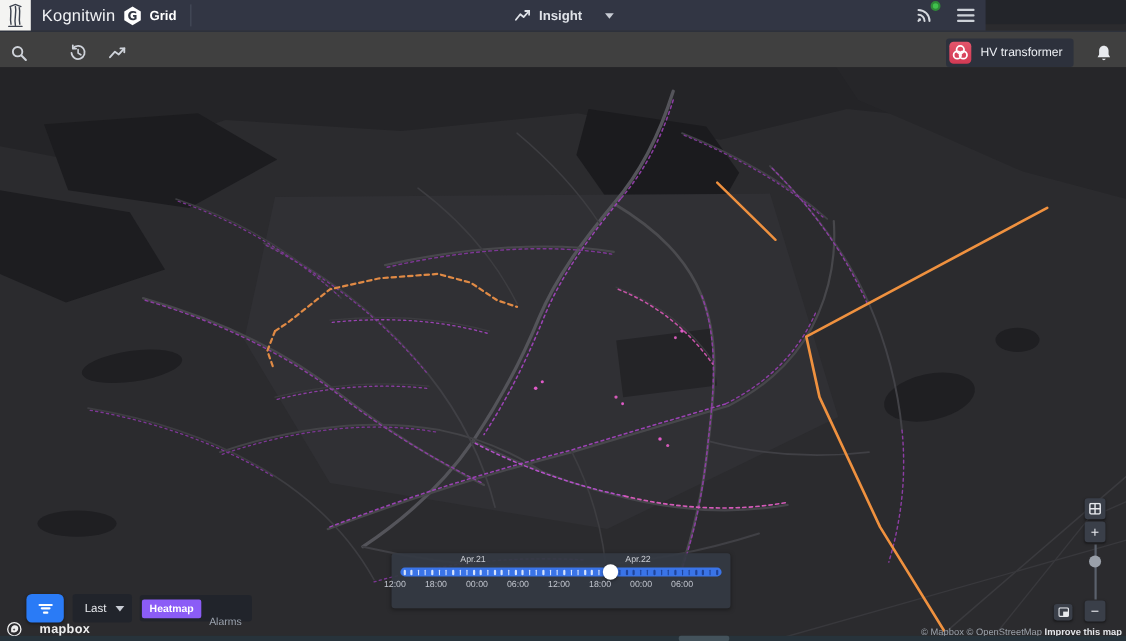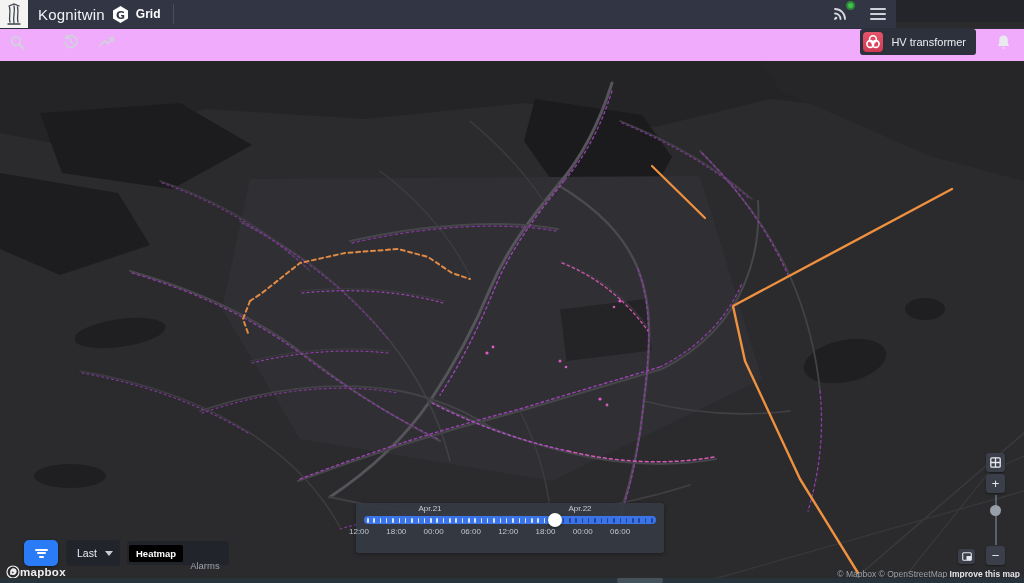--- a/index.html
+++ b/index.html
@@ -25,22 +25,22 @@
   #hdr-right { position:absolute; right:10px; top:0; height:28px;
     display:flex; align-items:center; gap:18px; }
   #signal-wrap { position:relative; width:20px; height:20px; cursor:pointer; }
   #signal-badge { position:absolute; right:-3px; top:-3px; width:9px; height:9px;
     border-radius:50%; background:#41c14d; border:2px solid #2f8a38; }
   .hamburger { display:flex; flex-direction:column; gap:3px; cursor:pointer; }
   .hamburger span { width:16px; height:2px; background:#cdd1d8; border-radius:1px; }
 
   
   #header2 { position:absolute; left:0; top:28px; width:1024px; height:33px;
-    background:#f0abfc; border-top:1px solid #2c303b; display:flex;
-    align-items:flex-start; z-index:30; }
+    background:#404040; border-top:1px solid #2c303b; display:flex;
+    align-items:flex-end; z-index:30; }
   .tb-icon { width:26px; height:26px; display:flex; align-items:center;
     justify-content:center; cursor:pointer; }
   #tb-left { display:flex; align-items:center; gap:10px; margin-left:4px; }
   #tb-right { position:absolute; right:8px; display:flex; align-items:center; gap:14px; }
   #hv-chip { display:flex; align-items:center; gap:8px; background:#2d313c;
     border-radius:3px; padding:3px 10px 3px 3px; cursor:pointer; }
   #hv-chip .chip-icon { width:20px; height:20px; border-radius:4px;
     background:linear-gradient(180deg,#e4556b,#d23a54); display:flex;
     align-items:center; justify-content:center; }
   #hv-chip .chip-label { color:#eceef3; font-size:11px; }
@@ -55,21 +55,21 @@
     background:#2a7bf6; display:flex; align-items:center; justify-content:center;
     cursor:pointer; z-index:20; box-shadow:0 1px 3px rgba(0,0,0,.4); }
   .fbar { display:block; height:2px; background:#fff; border-radius:1px; margin:1.5px auto; }
   #load-dd { left:66px; top:540px; width:54px; height:26px; background:rgba(33,36,43,.92);
     border-radius:3px; display:flex; align-items:center; justify-content:space-between;
     padding:0 7px 0 11px; cursor:pointer; z-index:20; }
   #load-dd .lbl { color:#e9ebef; font-size:10.5px; }
   #hm-toggle { left:127px; top:541px; height:24px; background:rgba(33,36,43,.92);
     border-radius:3px; display:flex; align-items:center; padding:2px; z-index:20; }
   #hm-toggle .seg { font-size:9.5px; padding:3px 7px; border-radius:2px; cursor:pointer; }
-  #hm-toggle .seg.active { background:#000000; color:#ffffff; font-weight:bold;text-align:right; }
+  #hm-toggle .seg.active { background:#8b5cf6; color:#ffffff; font-weight:bold;text-align:right; }
   #hm-toggle .seg.idle { color:#9aa1ac;margin-top:24px; }
   #legend { left:198px; top:542px; height:22px; background:rgba(30,33,40,.55);
     border-radius:3px; display:flex; align-items:center; gap:3px; padding:0 6px; z-index:20; }
   #legend .cap { color:#d3d6dc; font-size:9px; font-weight:bold; }
   #legend .sw { width:9px; height:14px; border-radius:1.5px; }
 
   
   #timeline { left:356px; top:503px; width:308px; height:50px;
     background:rgba(52,57,67,.94); border-radius:3px; z-index:20;
     box-shadow:0 1px 4px rgba(0,0,0,.35); }
@@ -103,21 +103,21 @@
     background:#5b616c; z-index:19; }
   #zoom-slider-handle { position:absolute; left:990px; top:505px; width:11px; height:11px;
     border-radius:50%; background:#9aa0a9; cursor:ns-resize; z-index:20; }
 
   
   #attrib { position:absolute; right:4px; top:569px; font-size:8.5px; color:#9aa1a9;
     z-index:20; }
   #attrib b { color:#e3e6ea; font-weight:bold; cursor:pointer; }
   #attrib a { color:#9aa1a9; text-decoration:none; cursor:pointer; }
   #mb-logo { position:absolute; left:6px; top:565px; display:flex; align-items:center;
-    gap:0; z-index:20; opacity:.92; }
+    gap:16px; z-index:20; opacity:.92; }
   #mb-logo .word { color:#ffffff; font-size:11.5px; font-weight:bold; letter-spacing:.3px; }
 
   
   #bottom-strip { position:absolute; left:0; top:578px; width:1024px; height:5px;
     background:#27333b; z-index:25; }
   #bottom-thumb { position:absolute; left:617px; top:0; width:46px; height:5px;
     background:#43525b; border-radius:2px; cursor:pointer; }
 </style>
 </head>
 <body>
@@ -223,20 +223,28 @@
     <span class="hexwrap">
       <svg width="19" height="19" viewBox="0 0 19 19">
         <polygon points="9.5,1 17,5.5 17,13.5 9.5,18 2,13.5 2,5.5" fill="#ffffff"></polygon>
         <text x="9.5" y="13.5" text-anchor="middle" font-size="11" font-weight="bold" fill="#333845" font-family="DejaVu Sans, sans-serif">G</text>
       </svg>
     </span>
     <span class="prod">Grid</span>
   </div>
   <div id="hd-sep"></div>
 
+  <div id="insight-group">
+    <svg width="15" height="12" viewBox="0 0 15 12">
+      <path d="M1,10 L5,5 L8,7.5 L13,2" stroke="#dfe2e8" stroke-width="1.6" fill="none" stroke-linecap="round" stroke-linejoin="round"></path>
+      <path d="M9.5,2 H13 V5.5" stroke="#dfe2e8" stroke-width="1.6" fill="none" stroke-linecap="round"></path>
+    </svg>
+    <span class="lbl">Insight</span>
+    <span class="caret" style="margin-left:14px"></span>
+  </div>
 
   <div id="hdr-right">
     <div id="signal-wrap">
       <svg width="18" height="18" viewBox="0 0 18 18">
         <g stroke="#d6d9df" stroke-width="1.8" fill="none" stroke-linecap="round">
           <path d="M3,15 a1,1 0 0 1 0,-0.1"></path>
           <circle cx="4" cy="14" r="1.3" fill="#d6d9df" stroke="none"></circle>
           <path d="M3,9.5 A5.5,5.5 0 0 1 8.5,15"></path>
           <path d="M3,5 A10,10 0 0 1 13,15"></path>
         </g>

